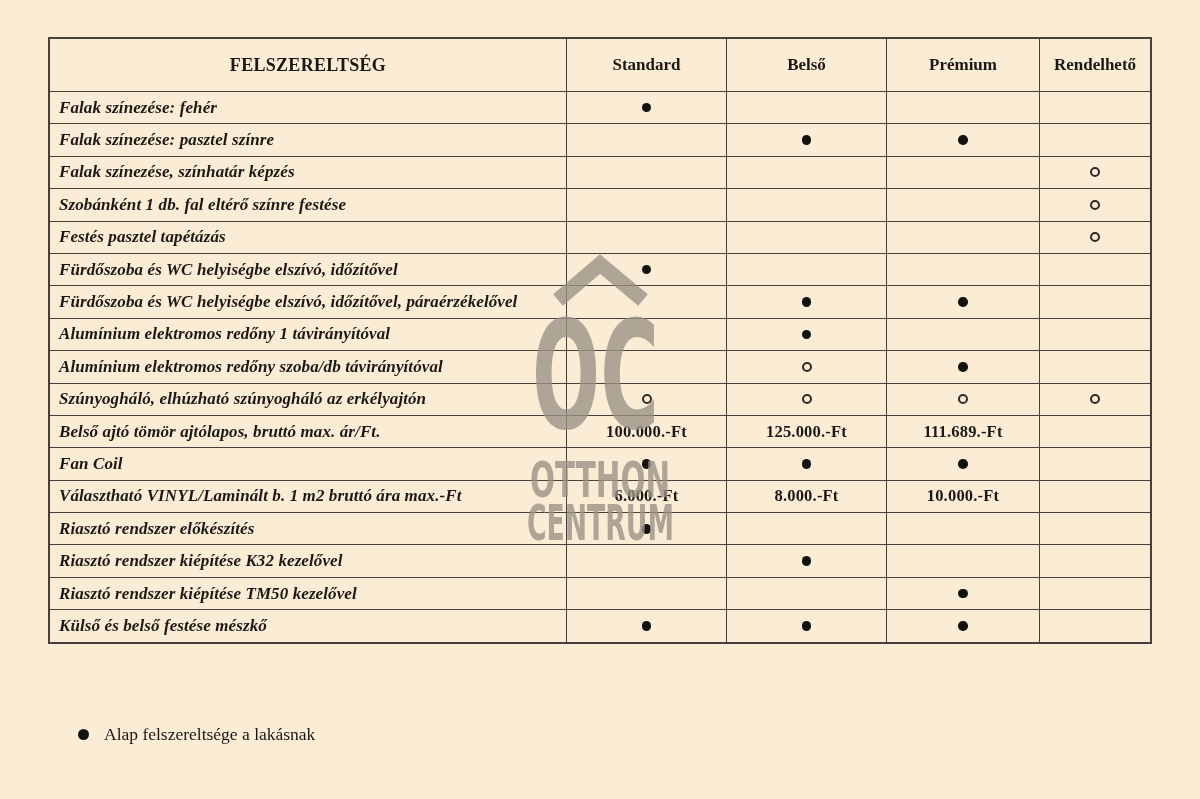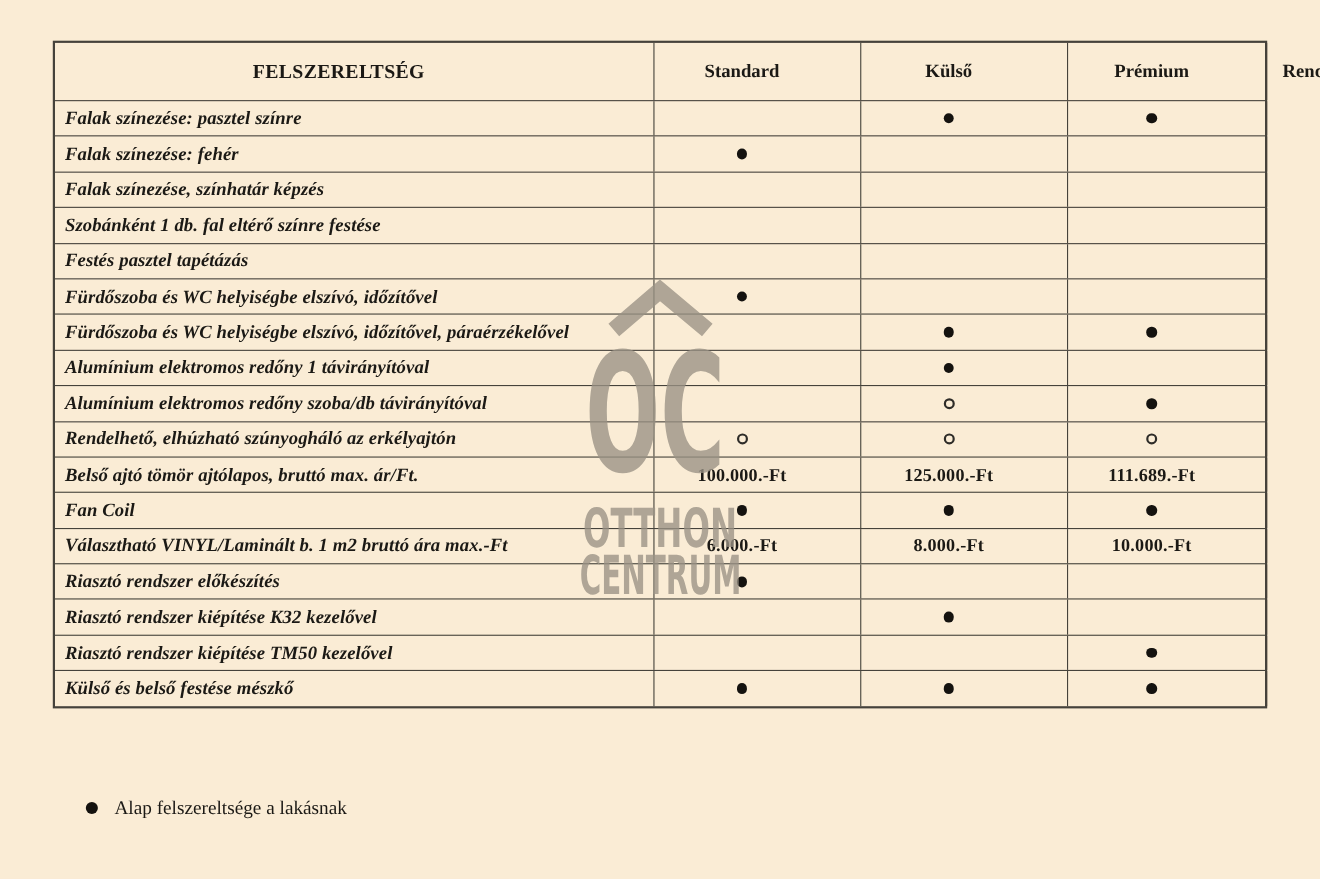--- a/index.html
+++ b/index.html
@@ -16,21 +16,20 @@
     left:48px; top:37px;
     width:1104px;
     border:2px solid #45423b;
     background:#faecd5;
   }
   .trow {
     display:grid;
     grid-template-columns:516px 160px 160px 153px 111px;
     height:32.4px;
     border-top:1.5px solid #45423b;
-    gap:28px;
   }
   .trow.thead { height:52px; border-top:none; }
   .cell {
     display:flex;
     align-items:center;
     justify-content:center;
     overflow:hidden;
   }
   .cell + .cell { border-left:1.5px solid #45423b; }
   .feature-cell {
@@ -96,46 +95,46 @@
   .legend .mark-filled { width:11px; height:11px; }
   .legend .mark-open { width:11px; height:11px; border-width:2px; }
 </style>
 </head>
 <body>
 
 <div class="table-wrap">
   <div class="trow thead">
     <div class="cell feature-cell">FELSZERELTSÉG</div>
     <div class="cell header-cell">Standard</div>
-    <div class="cell header-cell">Külső</div>
+    <div class="cell header-cell">Belső</div>
     <div class="cell header-cell">Prémium</div>
     <div class="cell header-cell">Rendelhető</div>
   </div>
   <div id="table-body">
       <div class="trow">
+        <div class="cell feature-cell">Falak színezése: fehér</div>
+        <div class="cell">
+          <span class="mark-filled"></span>
+        </div>
+        <div class="cell"></div>
+        <div class="cell"></div>
+        <div class="cell"></div>
+      </div>
+      <div class="trow">
         <div class="cell feature-cell">Falak színezése: pasztel színre</div>
         <div class="cell"></div>
         <div class="cell">
           <span class="mark-filled"></span>
         </div>
         <div class="cell">
           <span class="mark-filled"></span>
         </div>
         <div class="cell"></div>
       </div>
       <div class="trow">
-        <div class="cell feature-cell">Falak színezése: fehér</div>
-        <div class="cell">
-          <span class="mark-filled"></span>
-        </div>
-        <div class="cell"></div>
-        <div class="cell"></div>
-        <div class="cell"></div>
-      </div>
-      <div class="trow">
         <div class="cell feature-cell">Falak színezése, színhatár képzés</div>
         <div class="cell"></div>
         <div class="cell"></div>
         <div class="cell"></div>
         <div class="cell">
           <span class="mark-open"></span>
         </div>
       </div>
       <div class="trow">
         <div class="cell feature-cell">Szobánként 1 db. fal eltérő színre festése</div>
@@ -189,21 +188,21 @@
         <div class="cell"></div>
         <div class="cell">
           <span class="mark-open"></span>
         </div>
         <div class="cell">
           <span class="mark-filled"></span>
         </div>
         <div class="cell"></div>
       </div>
       <div class="trow">
-        <div class="cell feature-cell">Rendelhető, elhúzható szúnyogháló az erkélyajtón</div>
+        <div class="cell feature-cell">Szúnyogháló, elhúzható szúnyogháló az erkélyajtón</div>
         <div class="cell">
           <span class="mark-open"></span>
         </div>
         <div class="cell">
           <span class="mark-open"></span>
         </div>
         <div class="cell">
           <span class="mark-open"></span>
         </div>
         <div class="cell">

